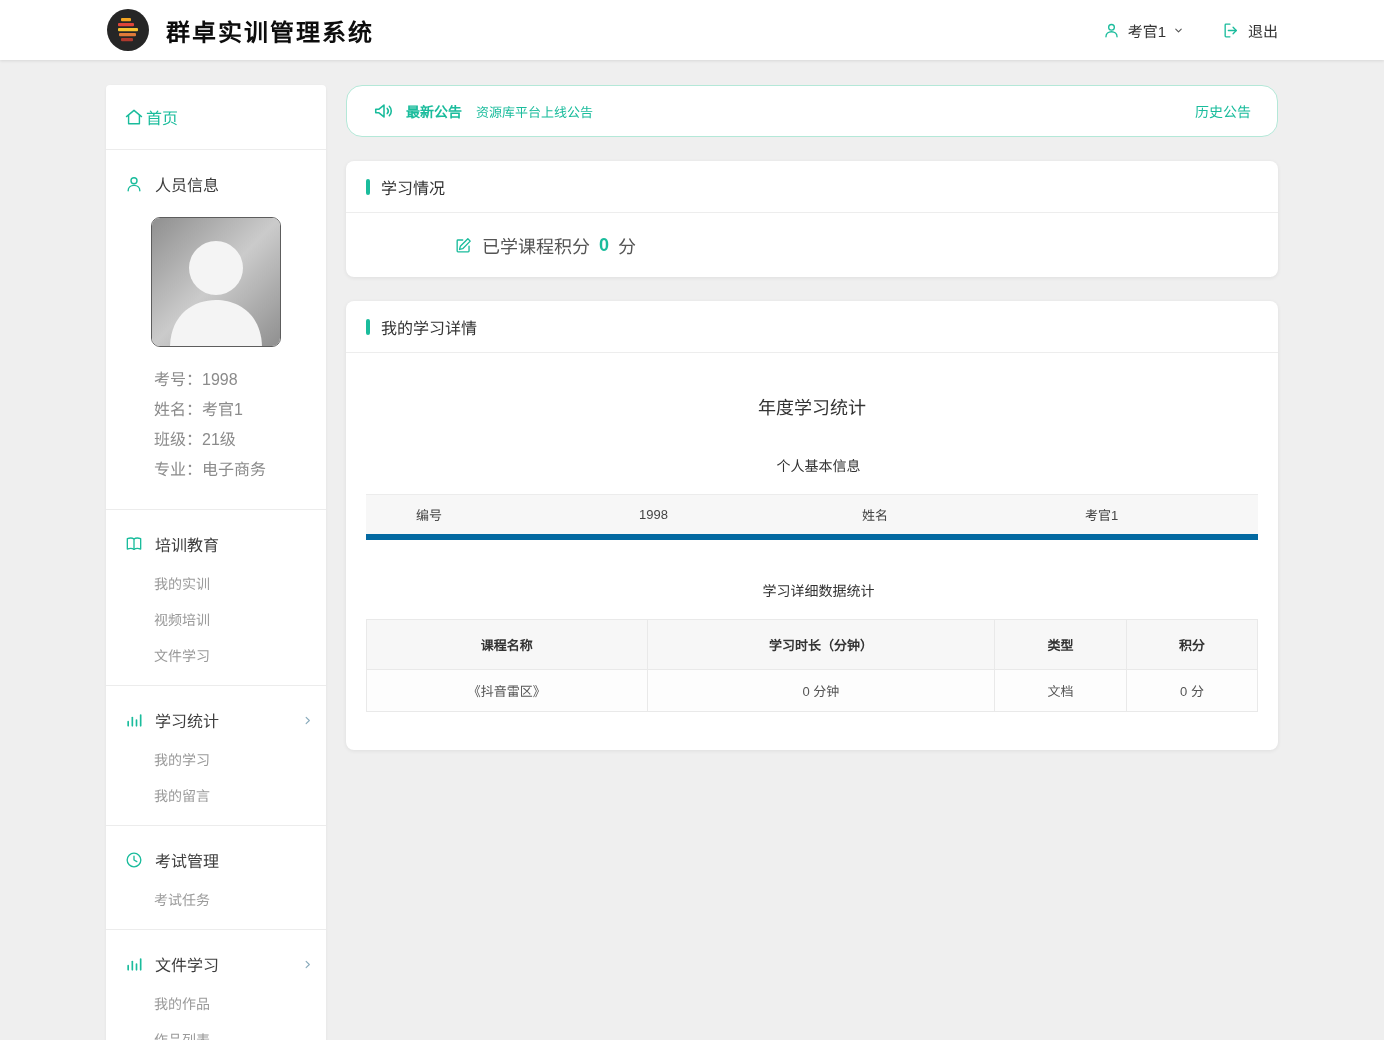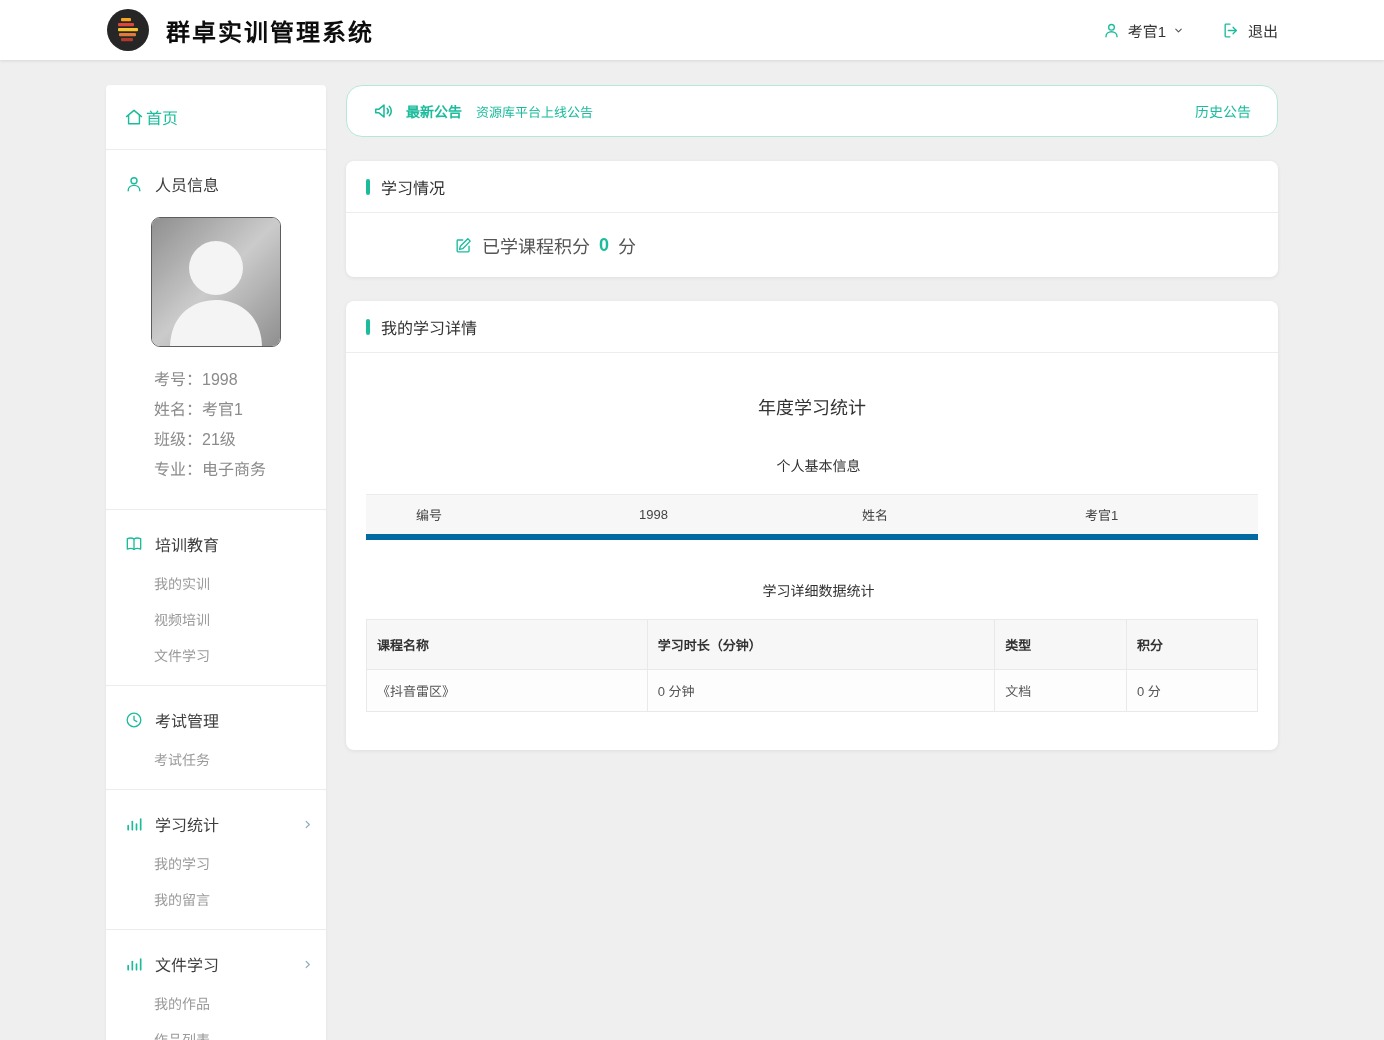--- a/index.html
+++ b/index.html
@@ -47,21 +47,21 @@
   .status-row { display:flex; align-items:center; gap:9px; padding:19px 20px 19px 108px; font-size:18px; color:#555; }
   .status-score { color:#1abc9c; font-weight:bold; }
 
   .detail-body { padding:18px 20px 38px; }
   .stat-title { text-align:center; font-size:18px; color:#333; font-weight:normal; margin:22px 0 36px; }
   .section-title { font-size:14px; color:#333; font-weight:normal; margin:0 0 19px 13px;text-align:center; }
   .info-row { display:grid; grid-template-columns:1fr 1fr 1fr 1fr; background:#f7f7f7; border-top:1px solid #ececec; border-bottom:6px solid #0369a1; height:46px; align-items:center; margin-bottom:40px; }
   .info-row .cell { padding-left:50px; font-size:13px; color:#444; }
 
   table.detail-table { width:100%; border-collapse:collapse; }
-  .detail-table th,.detail-table td { border:1px solid #e9e9e9; font-size:13px; text-align:left; padding:0 10px; }
+  .detail-table th,.detail-table td { border:1px solid #e9e9e9; font-size:13px; text-align:center; padding:0 10px; }
   .detail-table th { height:50px; background:#f7f7f7; color:#333; font-weight:bold; }
   .detail-table td { height:42px; color:#555; background:#fdfdfd; }
 </style>
 </head>
 <body>
 
 <header class="topbar">
   <div class="container header-inner">
     <div class="brand">
       <span>
@@ -161,49 +161,49 @@
         <span>培训教育</span>
       </div>
       <div class="side-sub">我的实训</div>
       <div class="side-sub">视频培训</div>
       <div class="side-sub">文件学习</div>
     </div>
 
     <div class="side-section">
       <div class="side-head">
         <span>
-          <svg width="20" height="20" viewBox="0 0 24 24" fill="none" stroke="#1abc9c" stroke-width="1.6" stroke-linecap="round" stroke-linejoin="round">
-            <circle cx="12" cy="12" r="8.2"></circle>
-              <path d="M12 7.5V12l3.4 2"></path>
-          </svg>
-        </span>
-        <span>考试管理</span>
-      </div>
-      <div class="side-sub">考试任务</div>
-    </div>
-
-    <div class="side-section">
-      <div class="side-head">
-        <span>
           <svg width="20" height="20" viewBox="0 0 24 24" fill="none" stroke="#1abc9c" stroke-width="2" stroke-linecap="round">
             <path d="M5 19v-5"></path>
               <path d="M10 19V9"></path>
               <path d="M15 19v-7"></path>
               <path d="M20 19V6"></path>
           </svg>
         </span>
         <span>学习统计</span>
         <span class="chev">
           <svg width="11" height="11" viewBox="0 0 24 24" fill="none" stroke="#8ab" stroke-width="2.4" stroke-linecap="round" stroke-linejoin="round">
             <path d="M9 5l7 7-7 7"></path>
           </svg>
         </span>
       </div>
       <div class="side-sub">我的学习</div>
       <div class="side-sub">我的留言</div>
+    </div>
+
+    <div class="side-section">
+      <div class="side-head">
+        <span>
+          <svg width="20" height="20" viewBox="0 0 24 24" fill="none" stroke="#1abc9c" stroke-width="1.6" stroke-linecap="round" stroke-linejoin="round">
+            <circle cx="12" cy="12" r="8.2"></circle>
+              <path d="M12 7.5V12l3.4 2"></path>
+          </svg>
+        </span>
+        <span>考试管理</span>
+      </div>
+      <div class="side-sub">考试任务</div>
     </div>
 
     <div class="side-section">
       <div class="side-head">
         <span>
           <svg width="20" height="20" viewBox="0 0 24 24" fill="none" stroke="#1abc9c" stroke-width="2" stroke-linecap="round">
             <path d="M5 19v-5"></path>
               <path d="M10 19V9"></path>
               <path d="M15 19v-7"></path>
               <path d="M20 19V6"></path>

